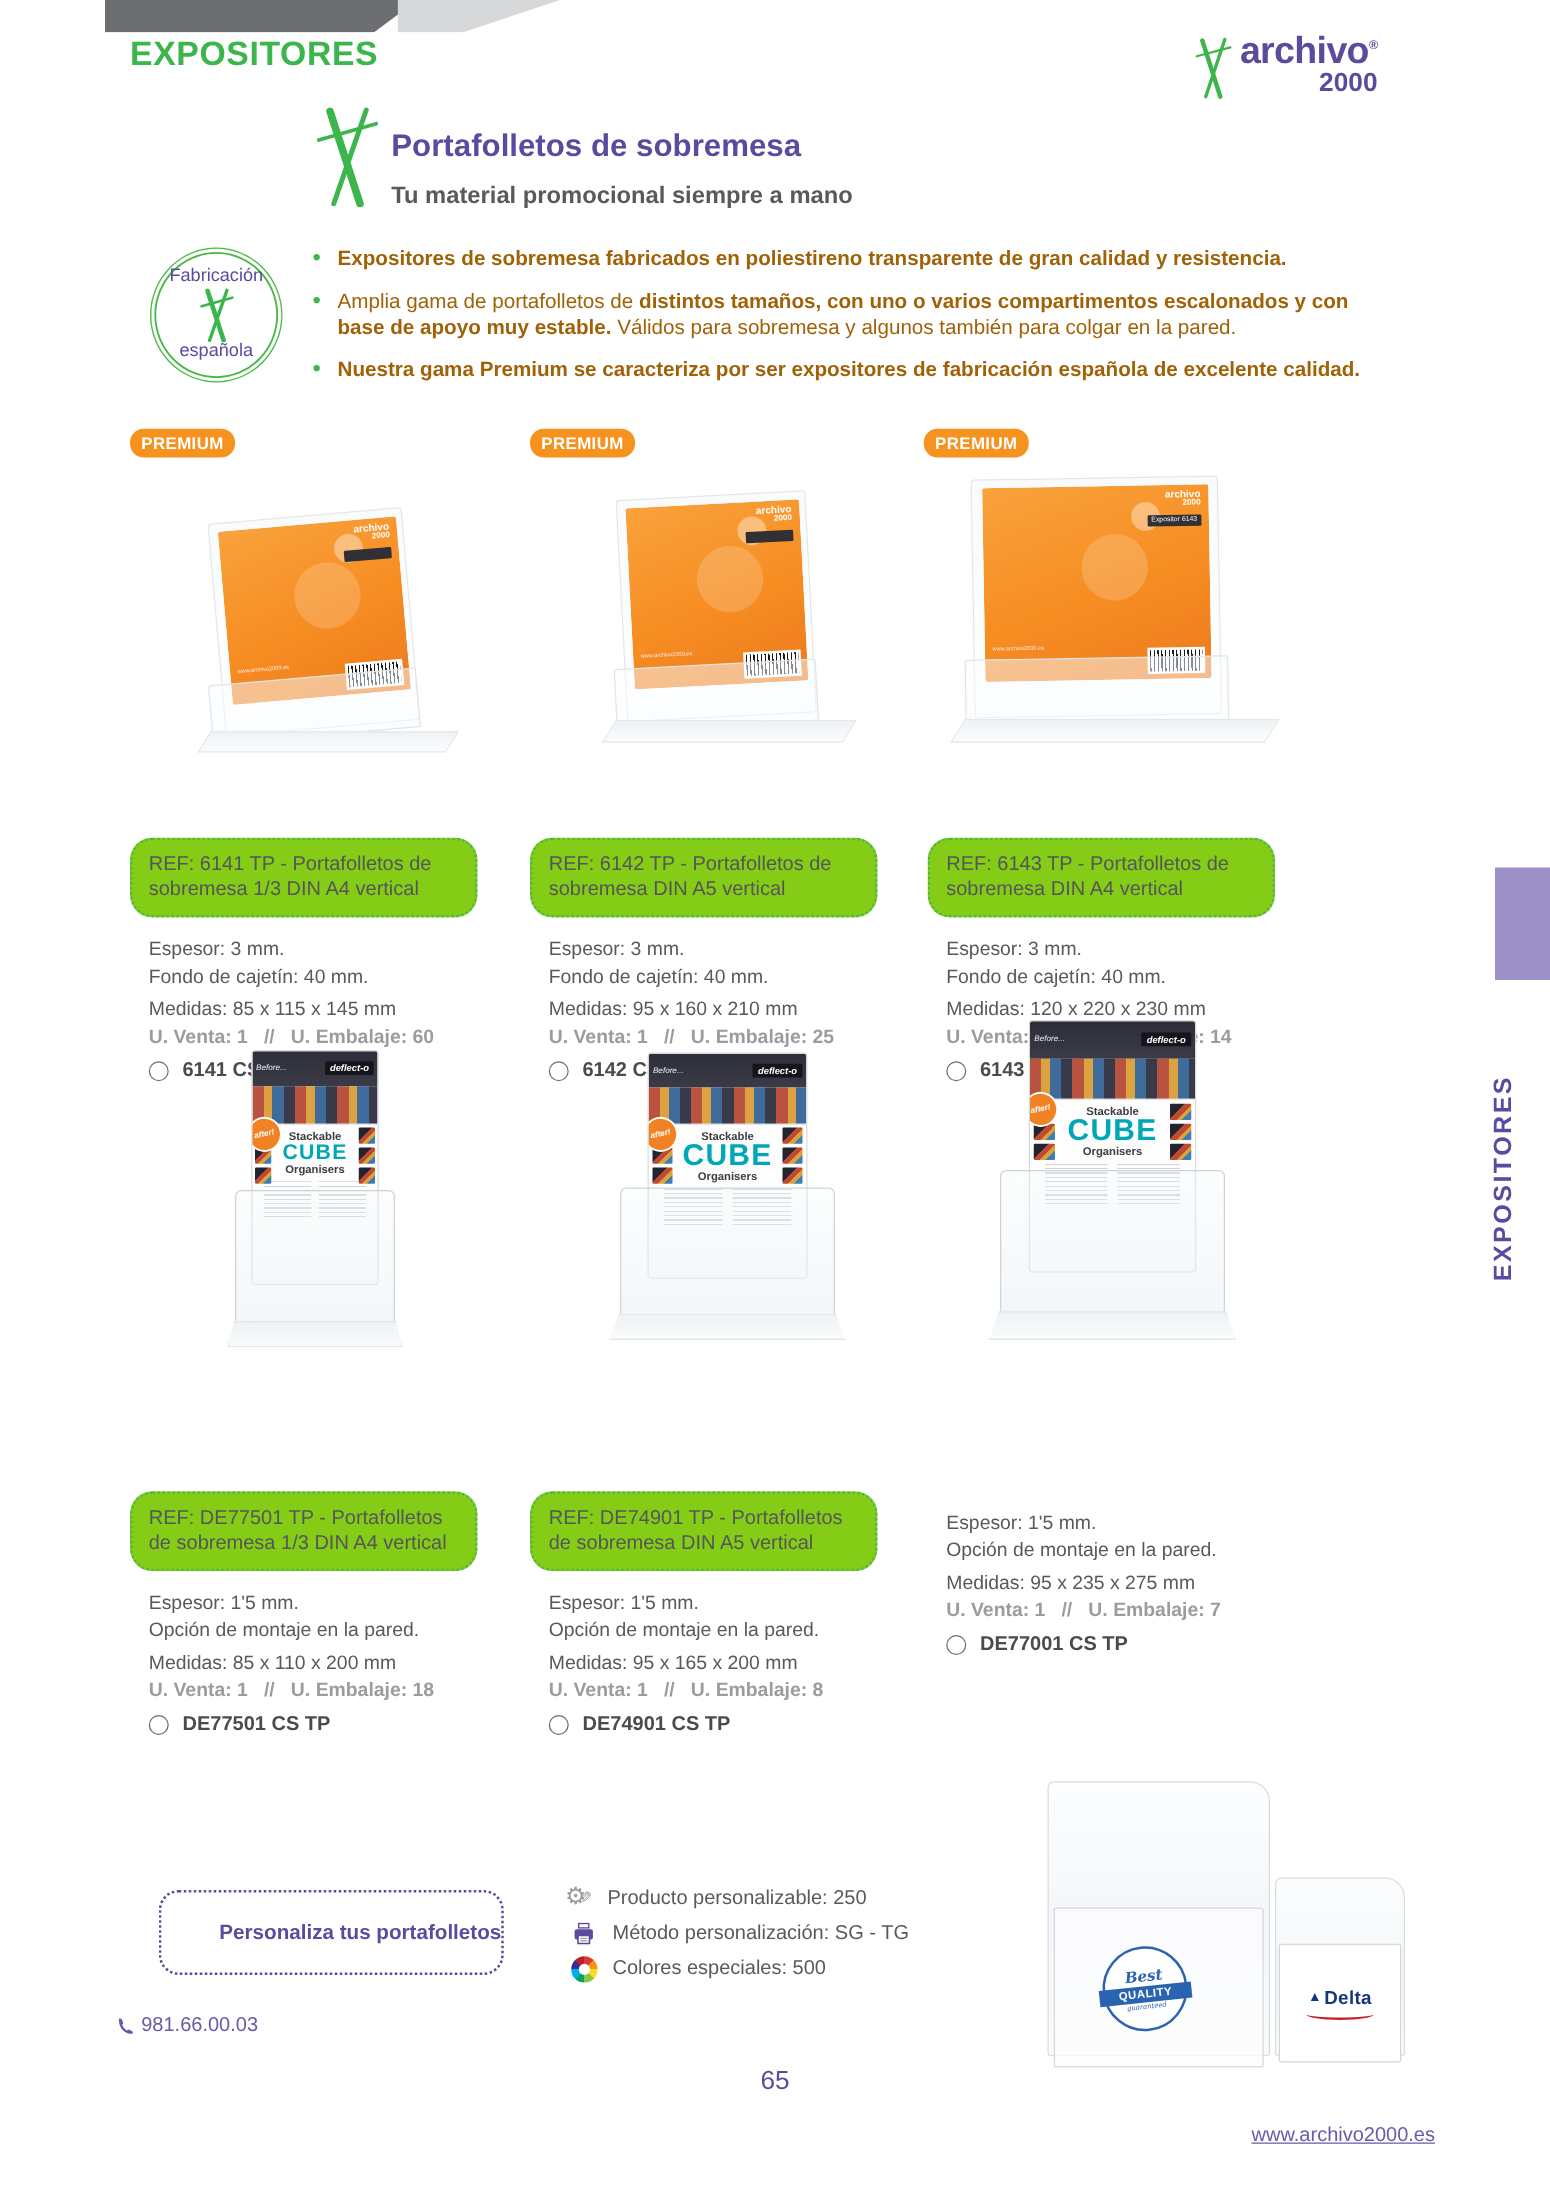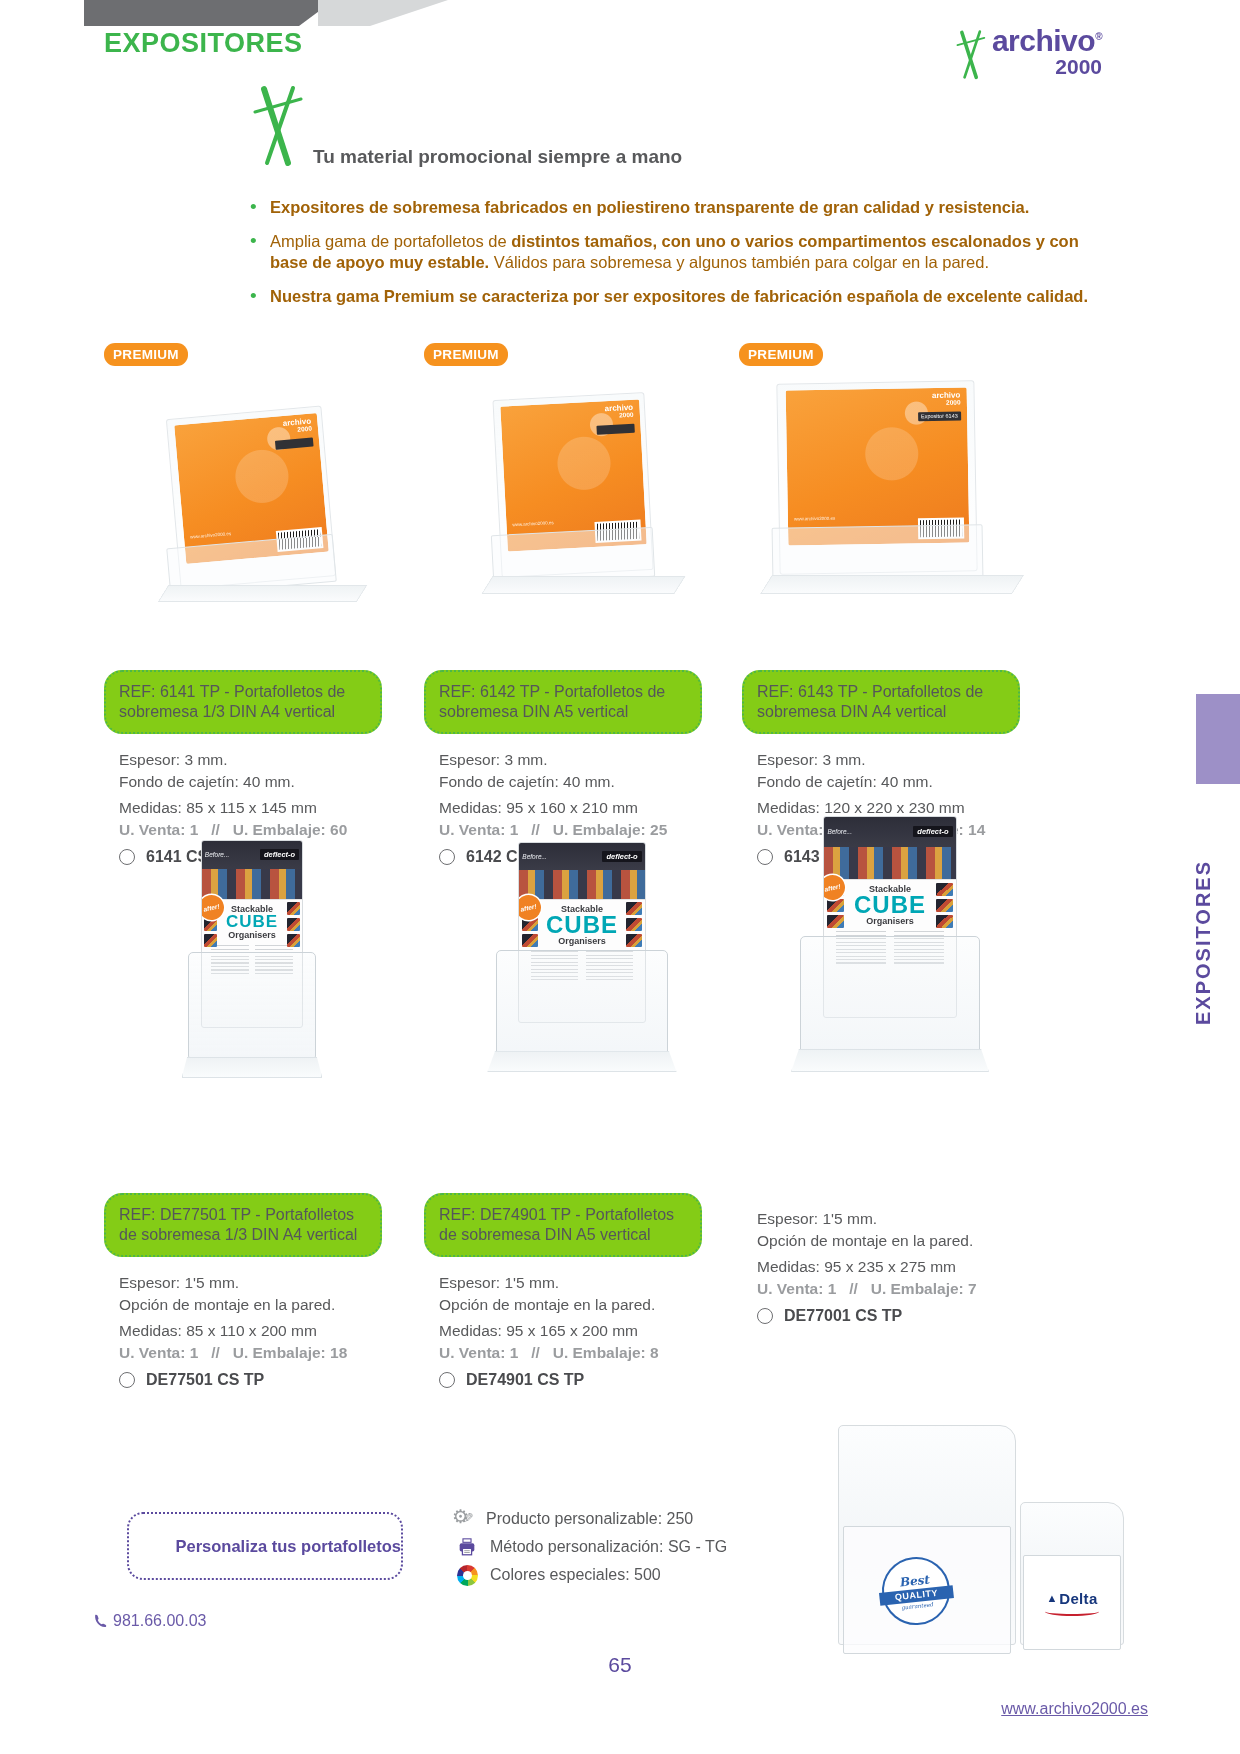--- a/index.html
+++ b/index.html
@@ -177,22 +177,32 @@
       <div class="name"><span>archivo</span><span class="reg">®</span></div>
       <div class="year">2000</div>
     </div>
   </div>
 
   <svg class="xmark title-x" width="60" height="82" viewBox="0 0 60 82">
     <line x1="8" y1="28" x2="54" y2="15" stroke-width="3"></line>
     <line x1="46" y1="4" x2="20" y2="79" stroke-width="4"></line>
     <line x1="17" y1="5" x2="41" y2="79" stroke-width="6"></line>
   </svg>
+  <div class="page-title">Portafolletos de sobremesa</div>
   <div class="page-subtitle">Tu material promocional siempre a mano</div>
 
+  <div class="fab-badge">
+    <div class="t">Fabricación</div>
+    <svg class="xmark" width="32" height="44" viewBox="0 0 60 82">
+      <line x1="8" y1="28" x2="54" y2="15" stroke-width="4"></line>
+      <line x1="46" y1="4" x2="20" y2="79" stroke-width="5"></line>
+      <line x1="17" y1="5" x2="41" y2="79" stroke-width="7"></line>
+    </svg>
+    <div class="t">española</div>
+  </div>
 
   <div class="bullets">
     <div class="bullet"><span></span><b>Expositores de sobremesa fabricados en poliestireno transparente de gran calidad y resistencia.</b><span></span></div>
     <div class="bullet"><span>Amplia gama de portafolletos de </span><b>distintos tamaños, con uno o varios compartimentos escalonados y con base de apoyo muy estable.</b><span> Válidos para sobremesa y algunos también para colgar en la pared.</span></div>
     <div class="bullet"><span></span><b>Nuestra gama Premium se caracteriza por ser expositores de fabricación española de excelente calidad.</b><span></span></div>
   </div>
 
   <div class="premium" style="left:104px;top:343px">PREMIUM</div>
   <div class="premium" style="left:424px;top:343px">PREMIUM</div>
   <div class="premium" style="left:739px;top:343px">PREMIUM</div>

